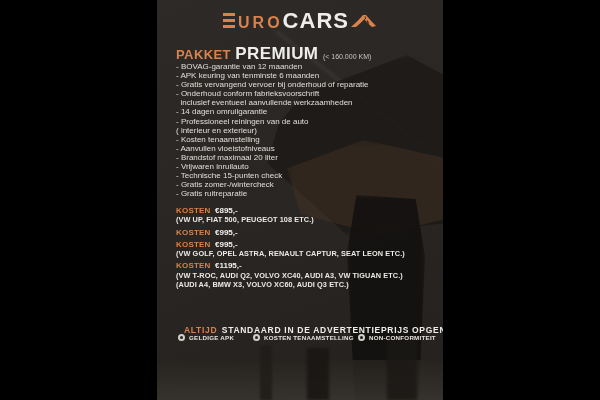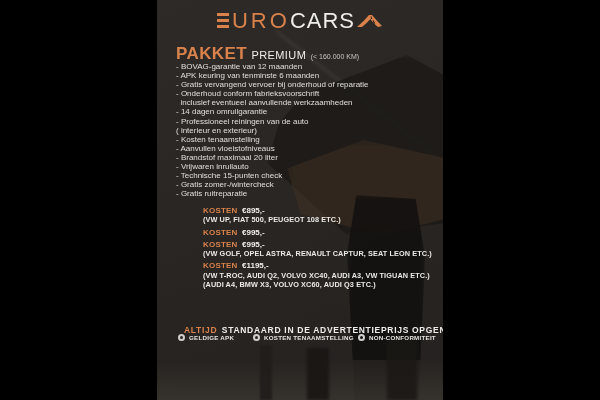--- a/index.html
+++ b/index.html
@@ -33,41 +33,41 @@
   .bg-leg2 { left:230px; bottom:0; width:30px; height:60px; background:#1b1815;
              filter:blur(1.5px); opacity:.85; }
   .bg-pillar { left:103px; bottom:0; width:12px; height:55px; background:#201d1a;
                filter:blur(1px); opacity:.9; }
 
   .content { position:absolute; inset:0; padding:0 14px 0 19px; color:#e9e6e2; }
 
   
   .logo { position:absolute; left:0; right:0; top:7px; text-align:center;
           white-space:nowrap; line-height:28px; }
-  .logo-euro { color:var(--accent,#d9824b); font-size:22px; font-weight:400;
+  .logo-euro { color:var(--accent,#d9824b); font-size:16px; font-weight:700;
                letter-spacing:3px; }
   .xi { display:inline-block; width:12px; height:15px; margin-right:3px;
         background:linear-gradient(var(--accent,#d9824b) 0 3px, transparent 3px 6px,
                    var(--accent,#d9824b) 6px 9px, transparent 9px 12px,
                    var(--accent,#d9824b) 12px 15px); }
-  .logo-cars { color:#efedea; font-size:22px; font-weight:400; letter-spacing:1px; }
+  .logo-cars { color:#efedea; font-size:22px; font-weight:700; letter-spacing:1px; }
   .swoosh { display:inline-block; vertical-align:baseline; margin-left:1px; }
 
   
   .pakket { position:absolute; left:19px; top:44px; white-space:nowrap; }
-  .pakket .lab { color:var(--accent,#d9824b); font-size:17px; font-weight:700; letter-spacing:.4px; }
-  .pakket .tier { color:#f0eeeb; font-size:11px; font-weight:400; letter-spacing:.4px; }
+  .pakket .lab { color:var(--accent,#d9824b); font-size:13px; font-weight:700; letter-spacing:.4px; }
+  .pakket .tier { color:#f0eeeb; font-size:17px; font-weight:700; letter-spacing:.4px; }
   .pakket .qual { color:#c9c6c2; font-size:7px; font-weight:400; }
 
   
   .features { position:absolute; left:19px; top:62px; font-size:8px;
               line-height:9.1px; color:#e0ddd9; white-space:pre; }
 
   
-  .pricing { position:absolute; left:19px; top:203px;margin-left:27px; }
+  .pricing { position:absolute; left:19px; top:203px; }
   .price-block { line-height:9.3px; margin-bottom:0; }
   .price-block .k { color:var(--accent,#d9824b); font-size:8px; font-weight:700;
                     letter-spacing:.2px; }
   .price-block .p { color:#f2f0ed; font-size:8px; font-weight:700; }
   .price-block .m { color:#eceae6; font-size:7.3px; font-weight:700; letter-spacing:.1px; }
 
   
   .footer-header { position:absolute; left:19px; top:319px; white-space:nowrap; }
   .footer-header .hl { color:var(--accent,#d9824b); font-size:8.5px; font-weight:700;
                        letter-spacing:.7px;margin-left:8px; }

